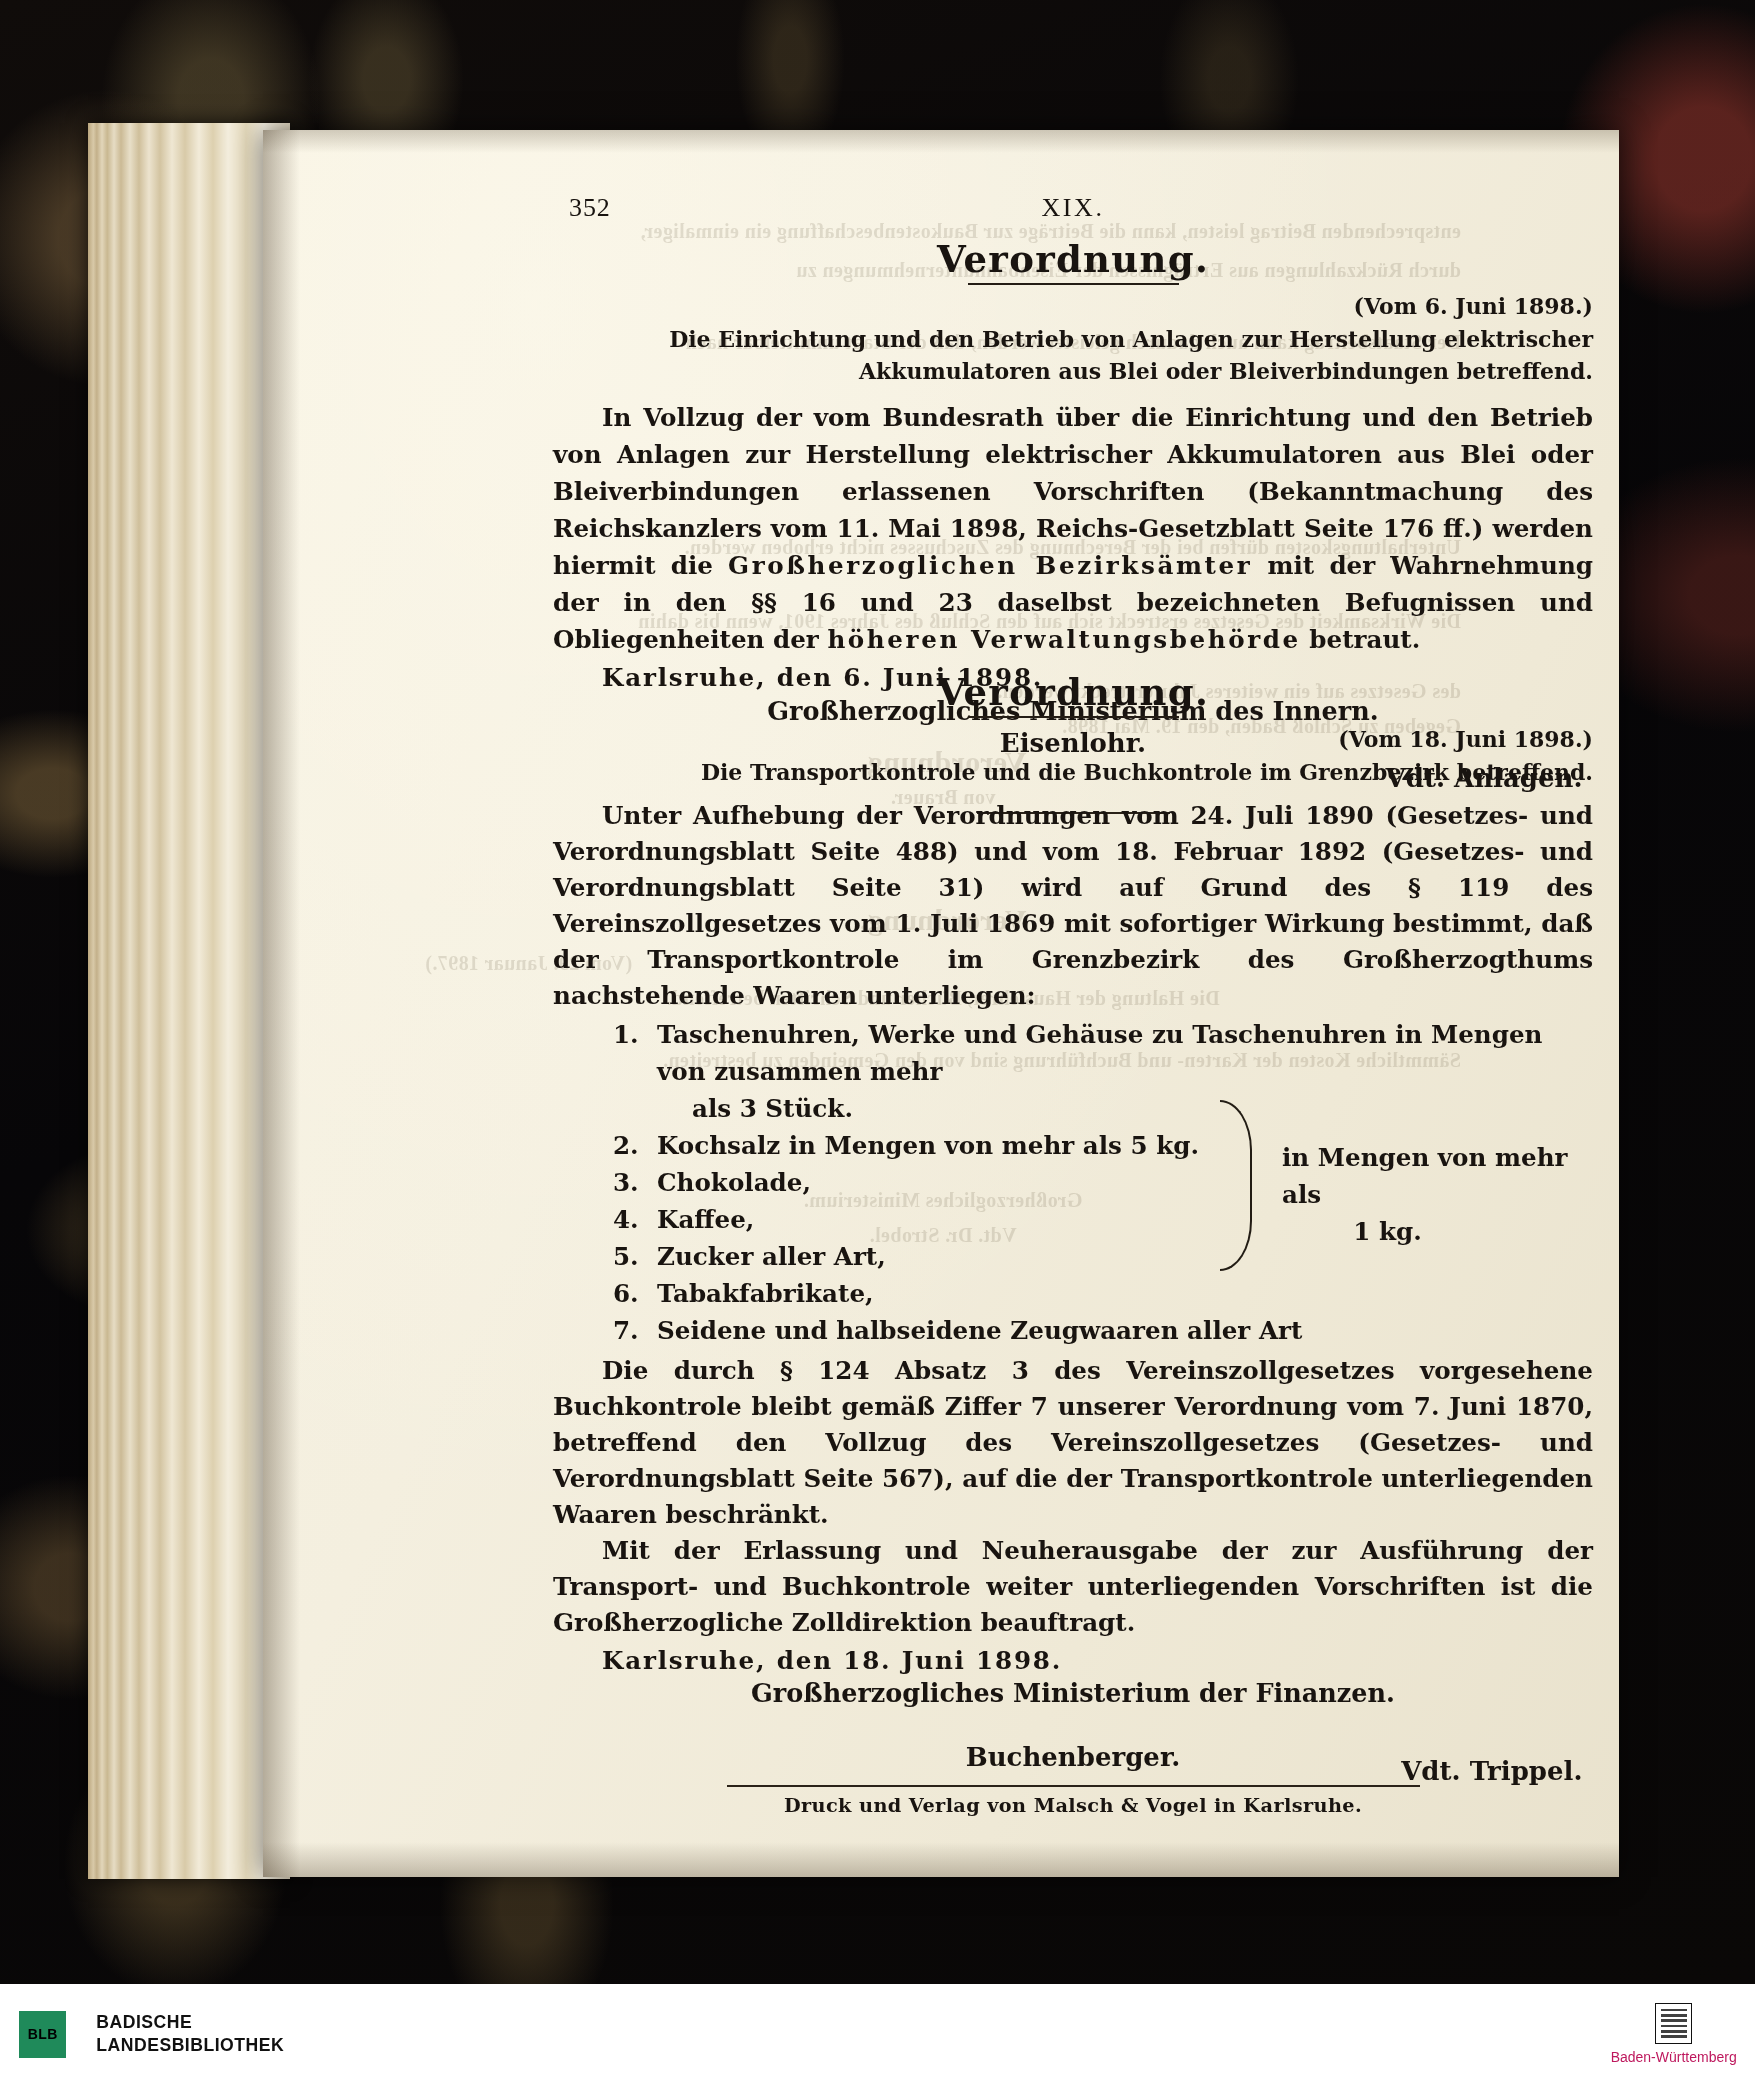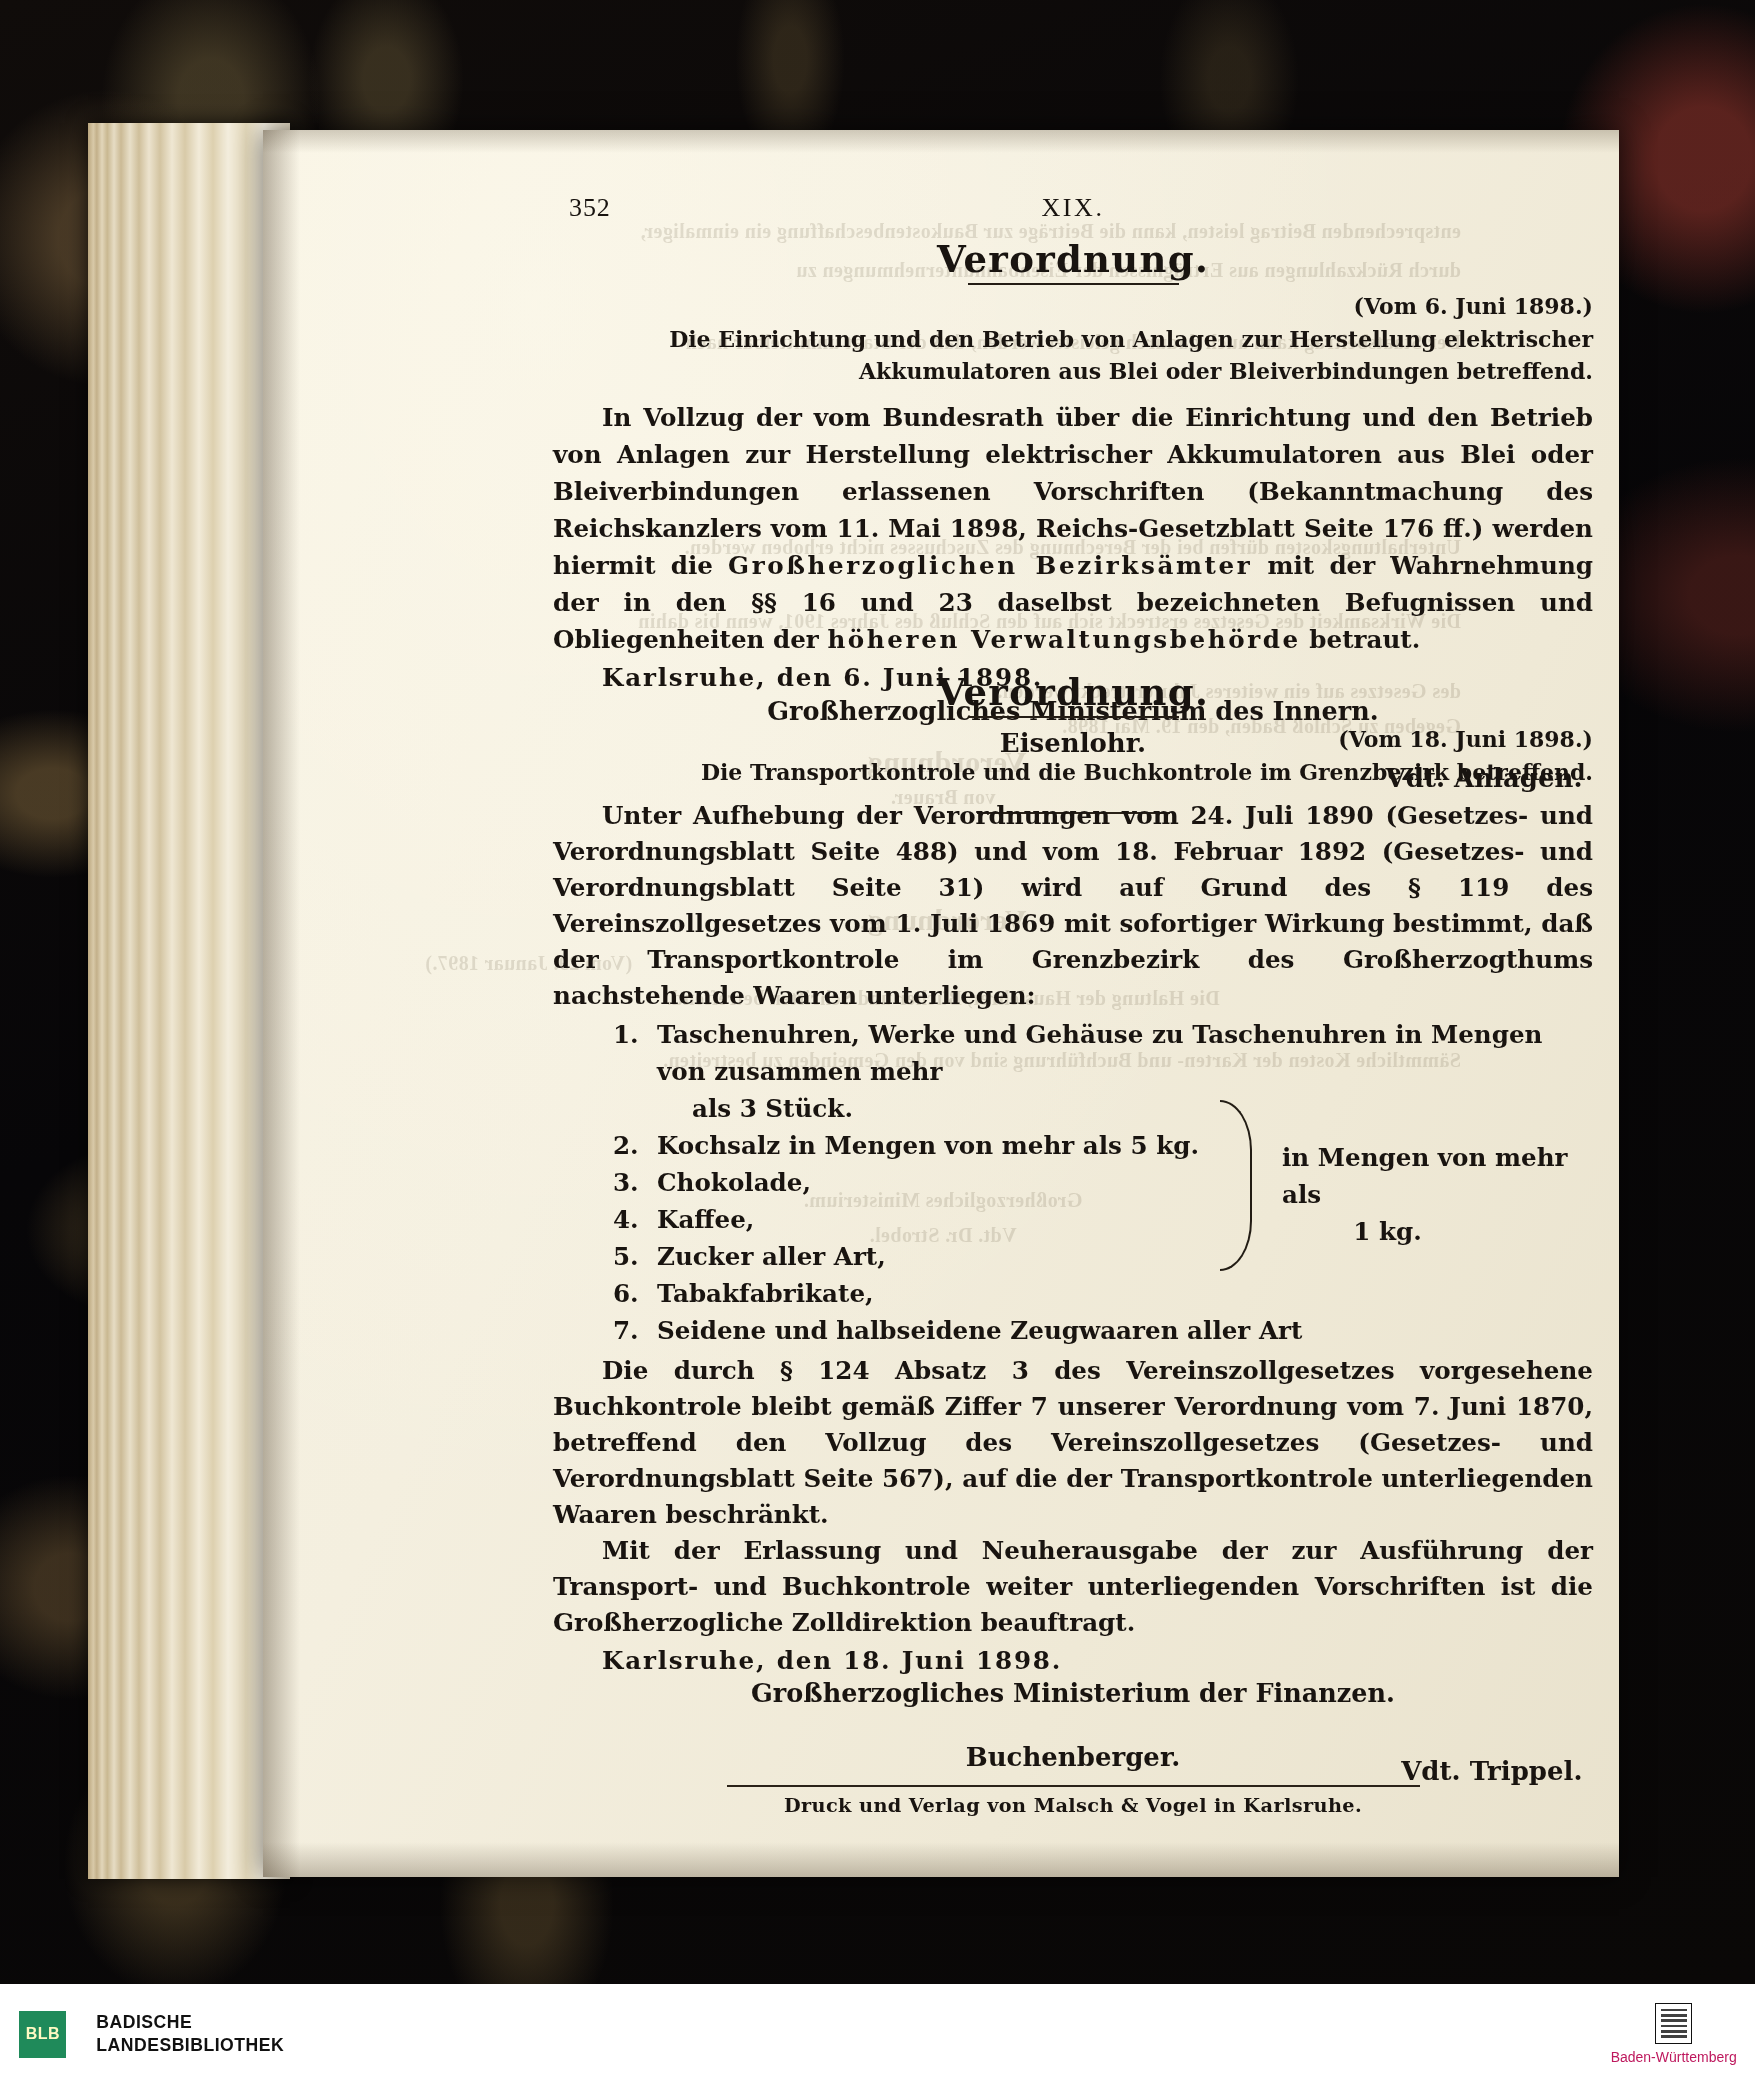--- a/index.html
+++ b/index.html
@@ -268,24 +268,24 @@
     display: flex;
     align-items: center;
     justify-content: space-between;
     padding: 0 19.3px;
     box-sizing: border-box;
   }
   .blb-left { display: flex; align-items: center; gap: 14px; }
   .blb-logo {
     width: 47px; height: 47px;
     background: #1f8a5a;
-    color: #fef9c3;
+    color: #000000;
     font-family: "Liberation Sans", sans-serif;
     font-weight: 700;
-    font-size: 16px;
+    font-size: 14px;
     display: flex; align-items: center; justify-content: center;
     letter-spacing: 0.4px;
   }
   .blb-text {
     font-family: "Liberation Sans", sans-serif;
     font-size: 17.6px;
     font-weight: 700;
     line-height: 23px;
     color: #111;
     letter-spacing: 0.5px;

